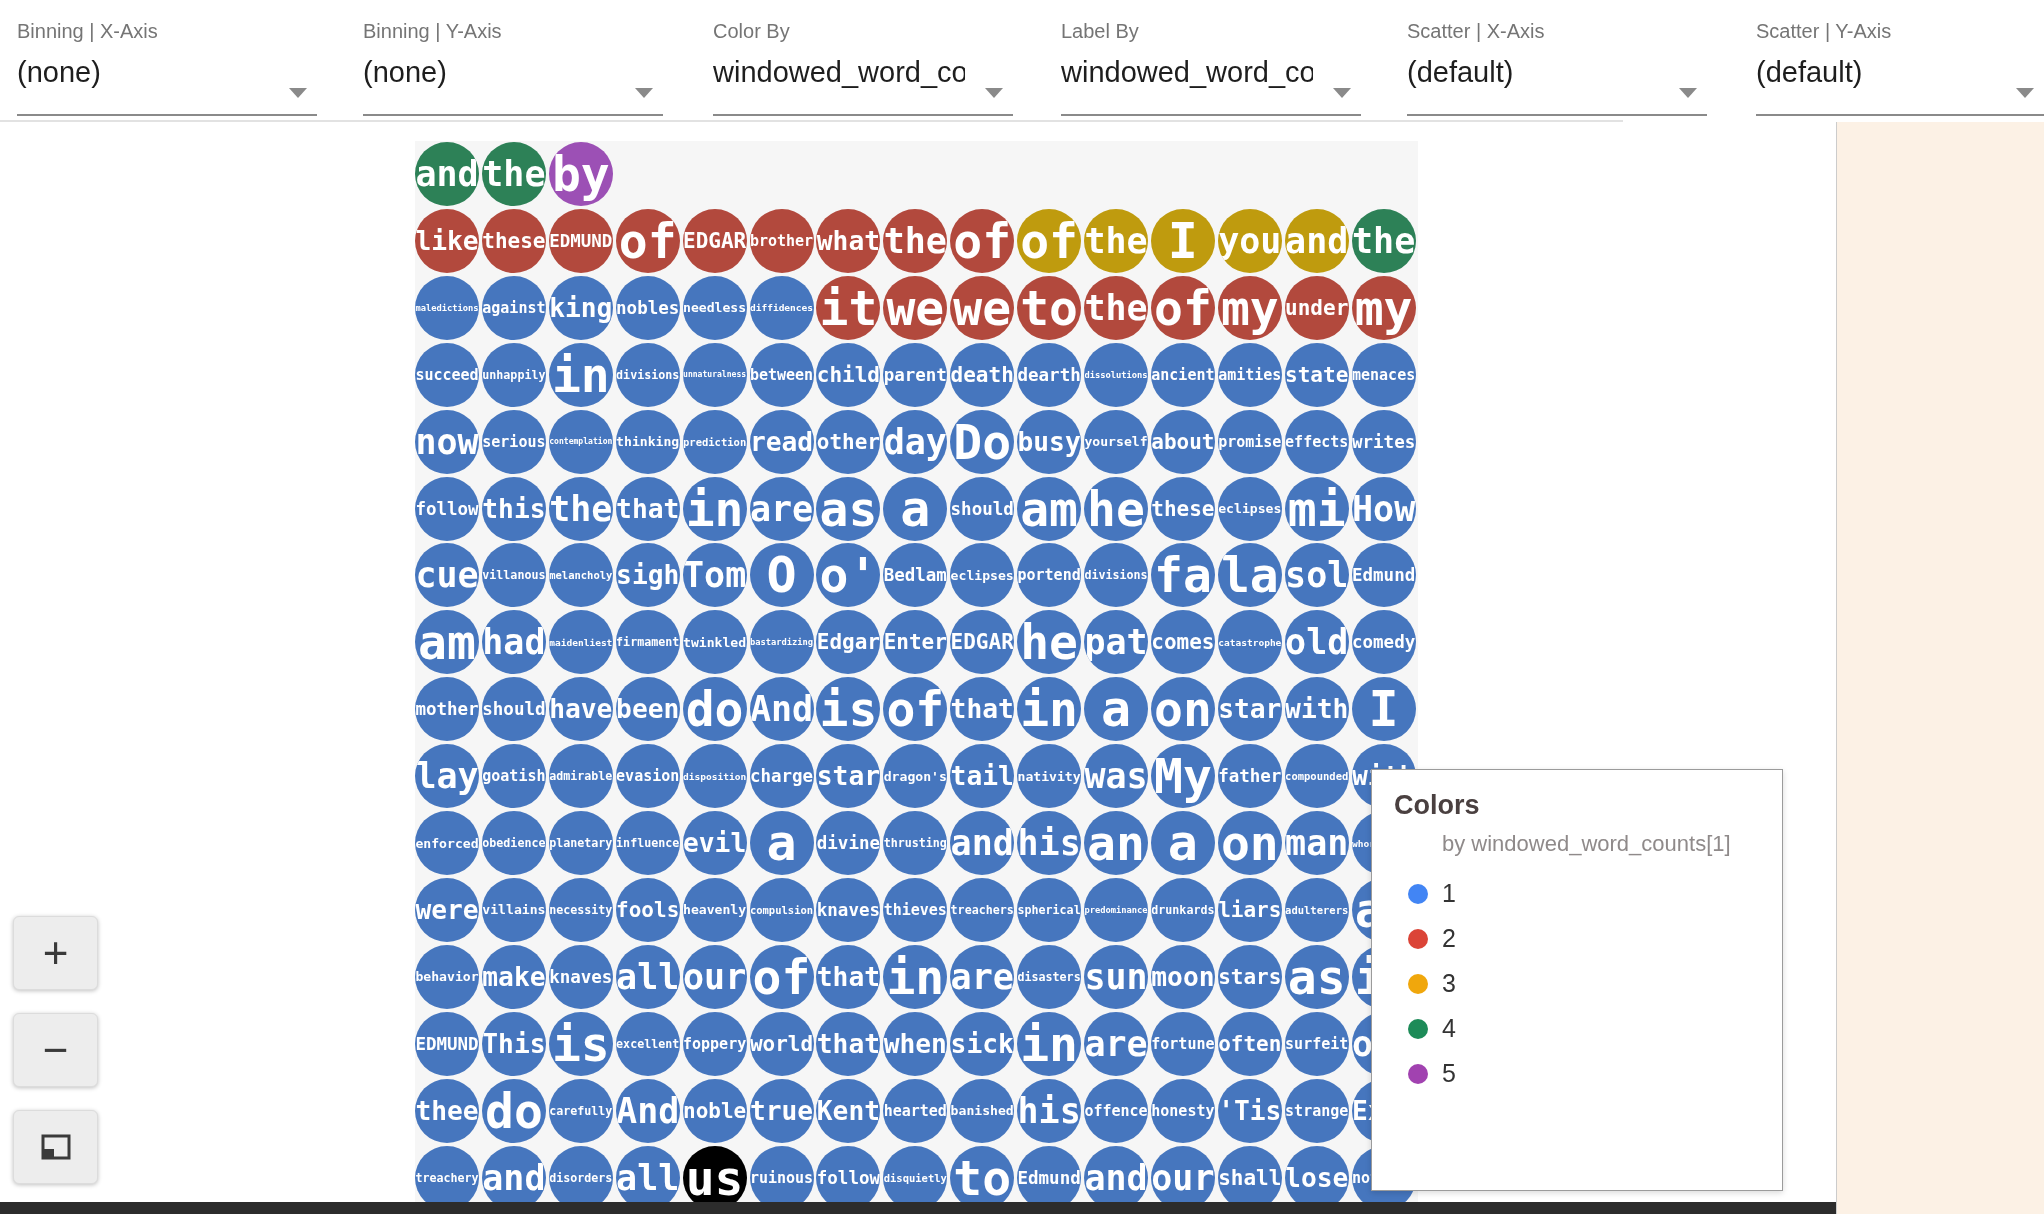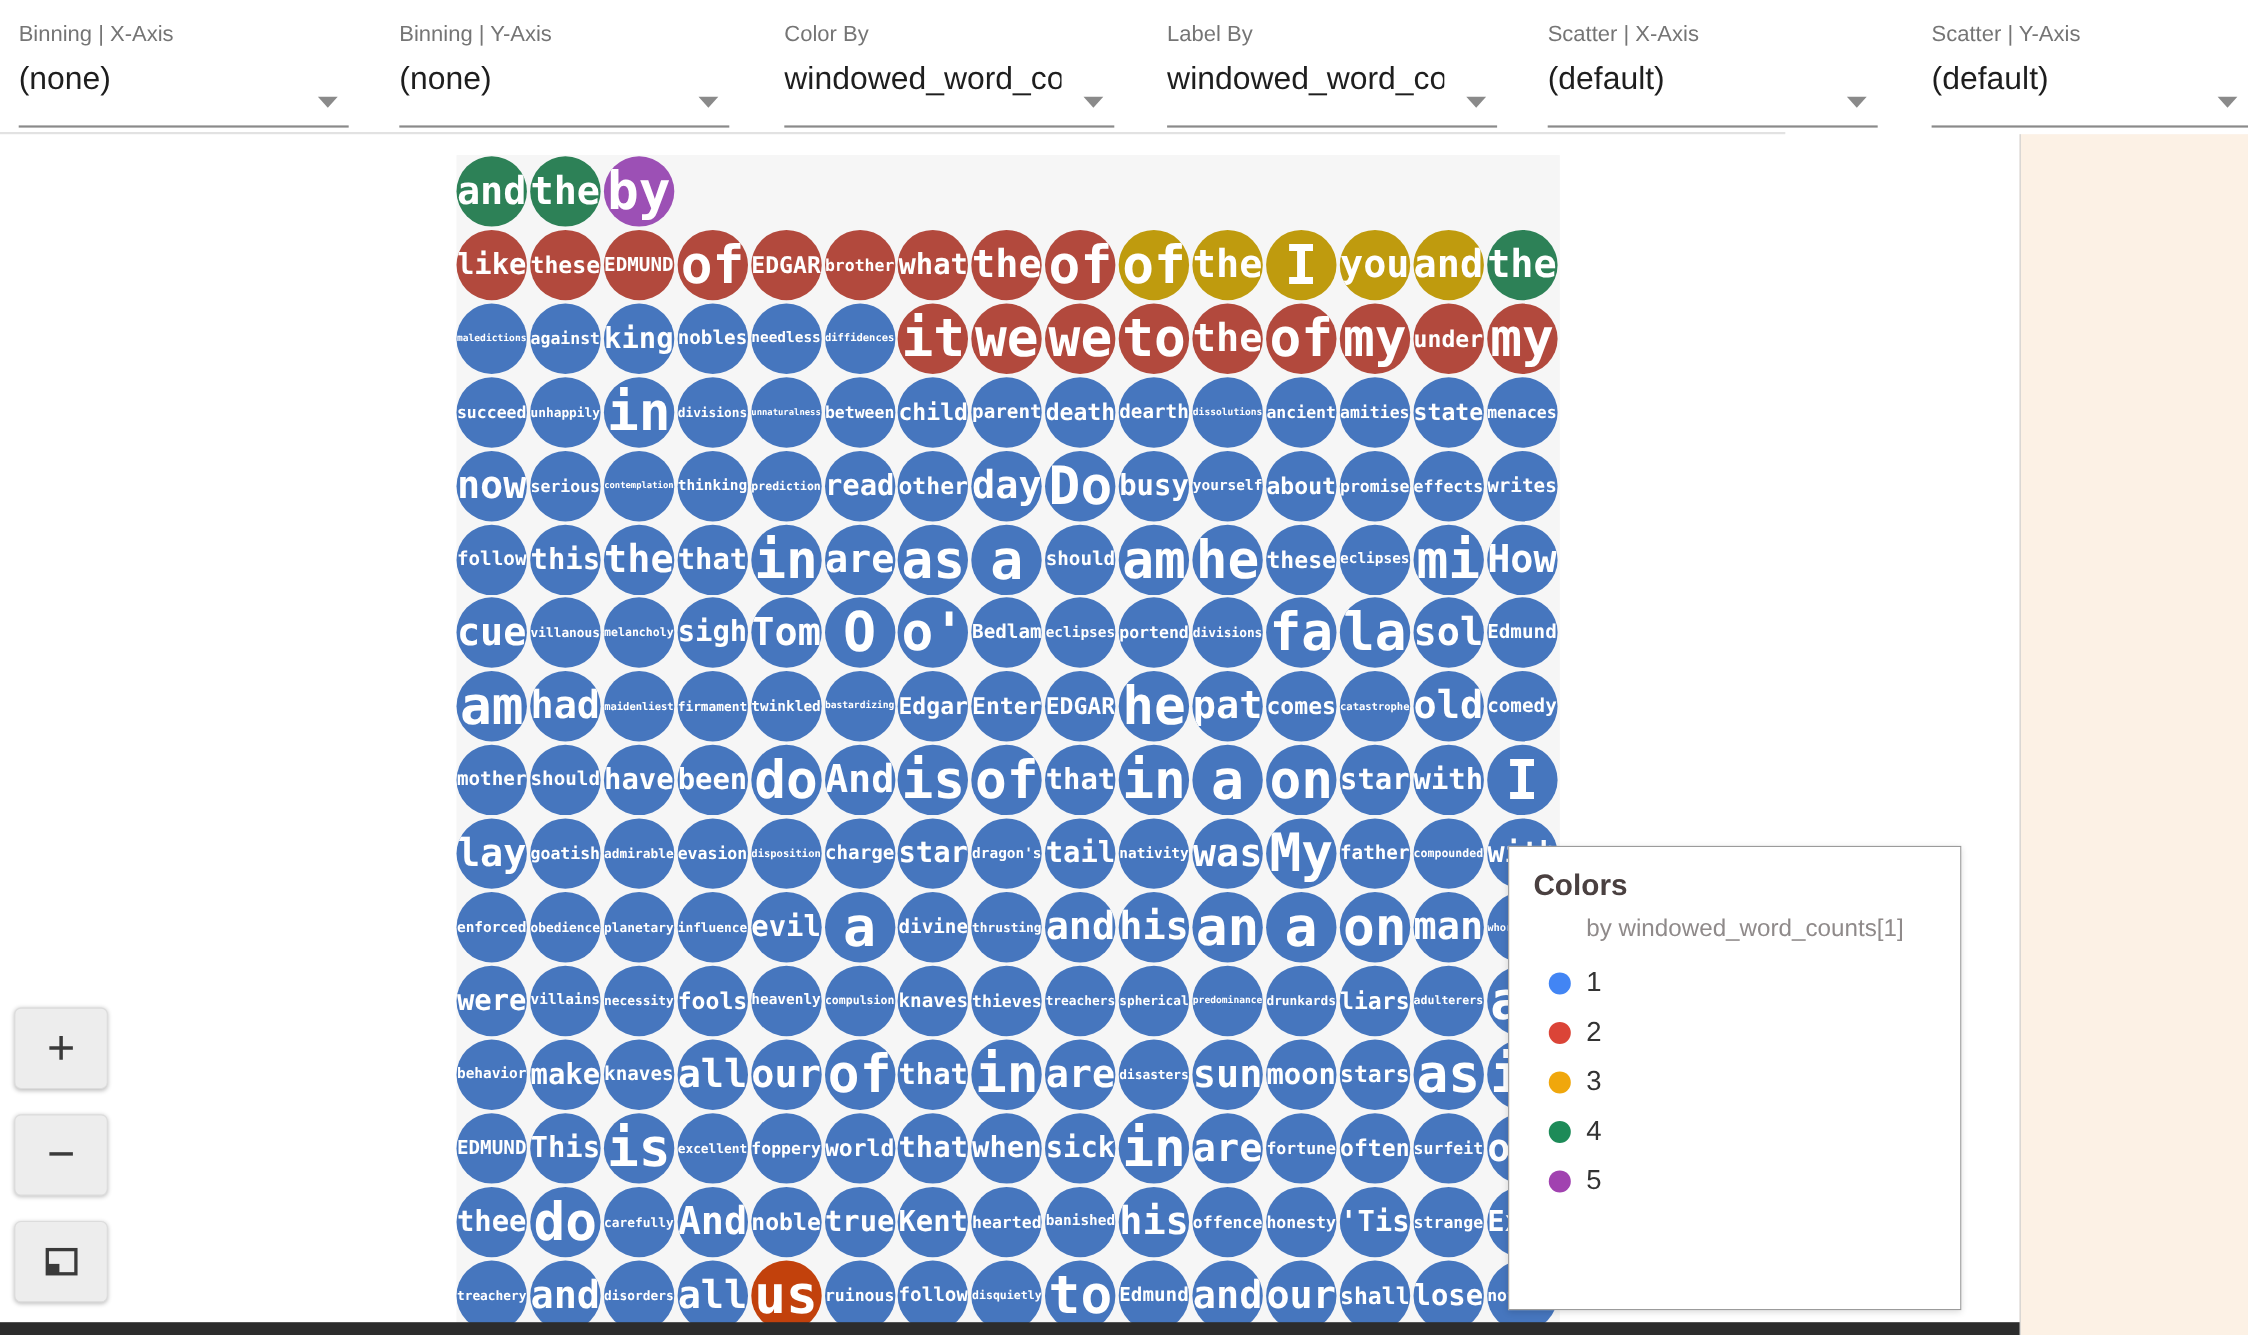--- a/index.html
+++ b/index.html
@@ -324,21 +324,21 @@
     <div class="bubble" style="left: 602.1px; top: 937.6px; background: rgb(70, 118, 190); font-size: 35px;">his</div>
     <div class="bubble" style="left: 669px; top: 937.6px; background: rgb(70, 118, 190); font-size: 15px;">offence</div>
     <div class="bubble" style="left: 735.9px; top: 937.6px; background: rgb(70, 118, 190); font-size: 15px;">honesty</div>
     <div class="bubble" style="left: 802.8px; top: 937.6px; background: rgb(70, 118, 190); font-size: 26.25px;">'Tis</div>
     <div class="bubble" style="left: 869.7px; top: 937.6px; background: rgb(70, 118, 190); font-size: 15px;">strange</div>
     <div class="bubble" style="left: 936.6px; top: 937.6px; background: rgb(70, 118, 190); font-size: 26.25px;">Exit</div>
     <div class="bubble" style="left: 0px; top: 1004.5px; background: rgb(70, 118, 190); font-size: 11.6667px;">treachery</div>
     <div class="bubble" style="left: 66.9px; top: 1004.5px; background: rgb(70, 118, 190); font-size: 35px;">and</div>
     <div class="bubble" style="left: 133.8px; top: 1004.5px; background: rgb(70, 118, 190); font-size: 11.6667px;">disorders</div>
     <div class="bubble" style="left: 200.7px; top: 1004.5px; background: rgb(70, 118, 190); font-size: 35px;">all</div>
-    <div class="bubble" style="left: 267.6px; top: 1004.5px; background: #c2410c; font-size: 48px;">us</div>
+    <div class="bubble" style="left: 267.6px; top: 1004.5px; background: #000000; font-size: 48px;">us</div>
     <div class="bubble" style="left: 334.5px; top: 1004.5px; background: rgb(70, 118, 190); font-size: 15px;">ruinous</div>
     <div class="bubble" style="left: 401.4px; top: 1004.5px; background: rgb(70, 118, 190); font-size: 17.5px;">follow</div>
     <div class="bubble" style="left: 468.3px; top: 1004.5px; background: rgb(70, 118, 190); font-size: 10.5px;">disquietly</div>
     <div class="bubble" style="left: 535.2px; top: 1004.5px; background: rgb(70, 118, 190); font-size: 48px;">to</div>
     <div class="bubble" style="left: 602.1px; top: 1004.5px; background: rgb(70, 118, 190); font-size: 17.5px;">Edmund</div>
     <div class="bubble" style="left: 669px; top: 1004.5px; background: rgb(70, 118, 190); font-size: 35px;">and</div>
     <div class="bubble" style="left: 735.9px; top: 1004.5px; background: rgb(70, 118, 190); font-size: 35px;">our</div>
     <div class="bubble" style="left: 802.8px; top: 1004.5px; background: rgb(70, 118, 190); font-size: 21px;">shall</div>
     <div class="bubble" style="left: 869.7px; top: 1004.5px; background: rgb(70, 118, 190); font-size: 26.25px;">lose</div>
     <div class="bubble" style="left: 936.6px; top: 1004.5px; background: rgb(70, 118, 190); font-size: 15px;">nothing</div>

